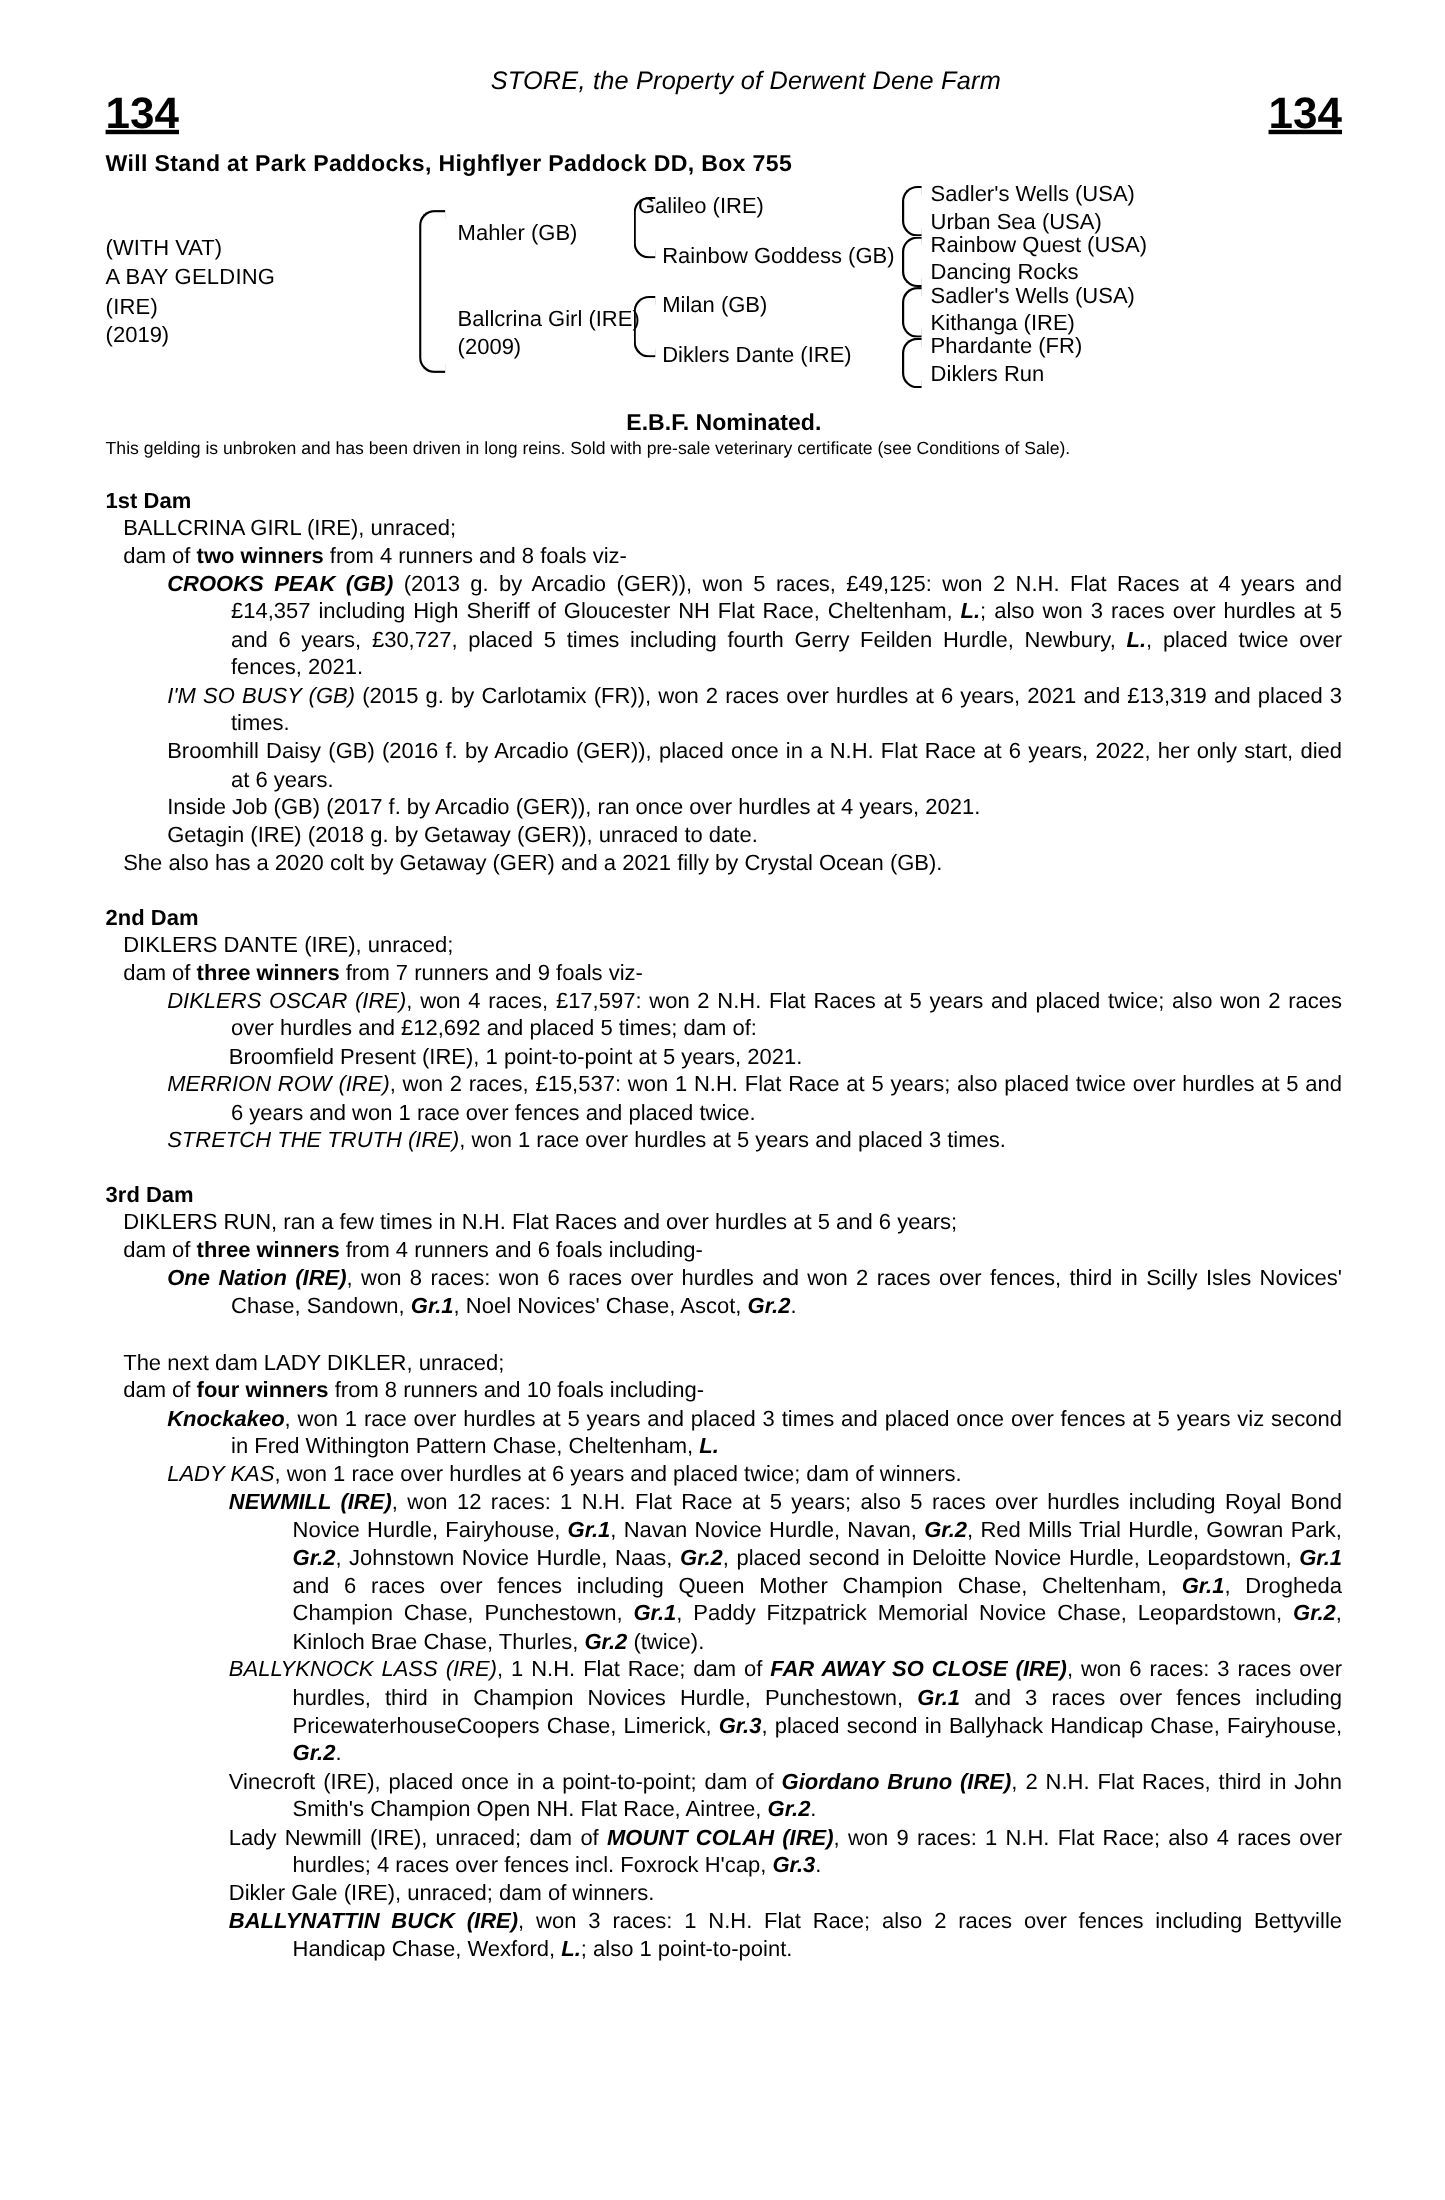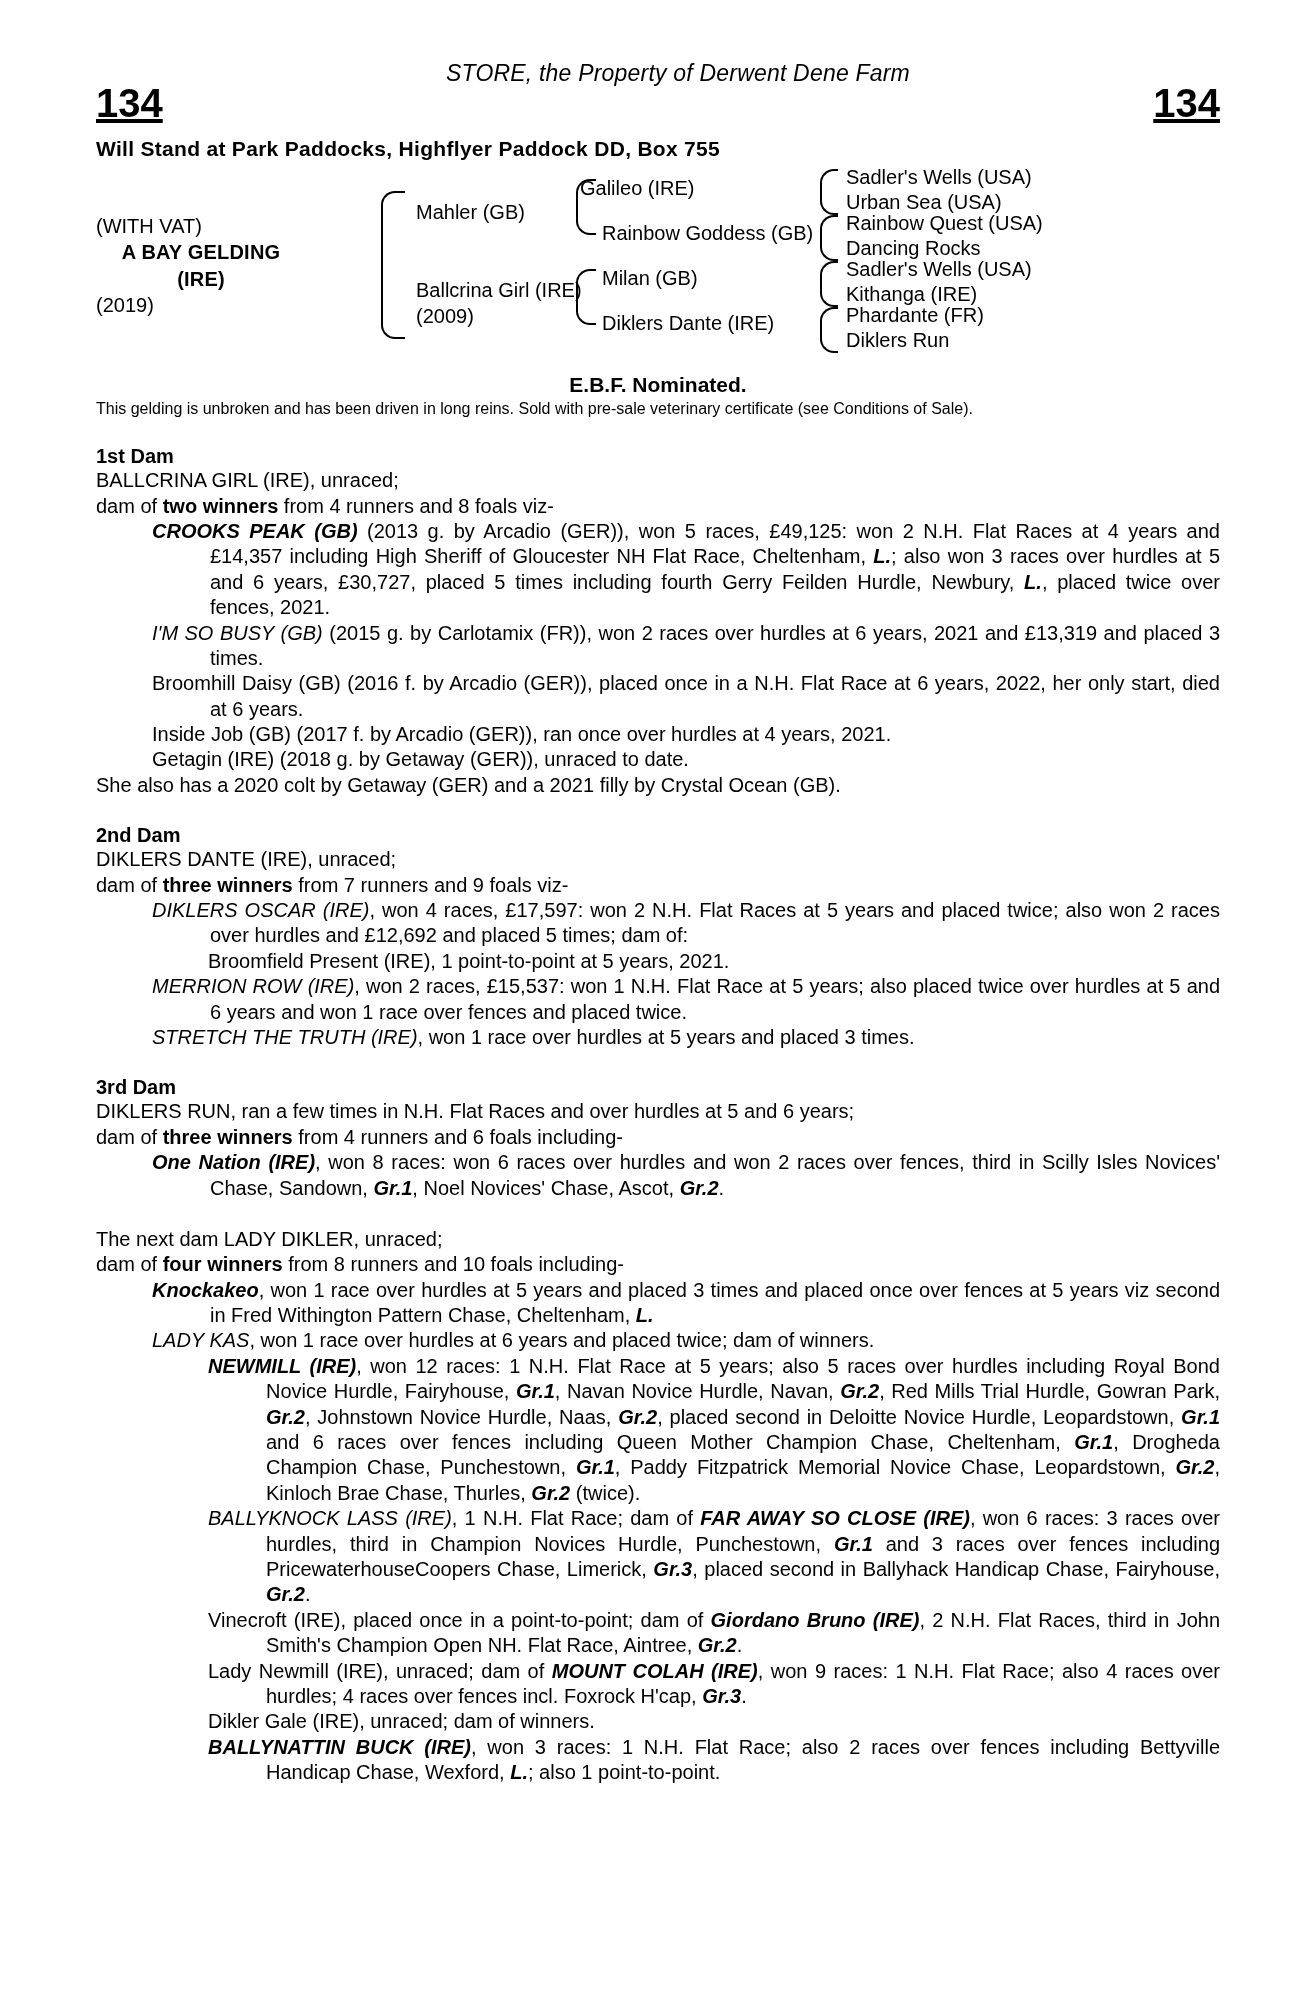--- a/index.html
+++ b/index.html
@@ -63,23 +63,22 @@
     font-size: 20px;
   }
   .ped .subject {
     position: absolute;
     left: 0;
     top: 46px;
     width: 210px;
     line-height: 1.32;
   }
   .ped .subject .bold {
-    font-weight: bold;
+    font-weight: normal;
     letter-spacing: 0.2px;
-    text-align: center;
   }
   .ped .sire {
     position: absolute;
     left: 320px;
     top: 34px;
   }
   .ped .dam {
     position: absolute;
     left: 320px;
     top: 110px;
@@ -127,21 +126,21 @@
   }
   .section-head {
     font-weight: bold;
     font-size: 20px;
     margin-top: 26px;
   }
   .block {
     font-size: 20px;
     line-height: 1.27;
   }
-  .ind1 { margin-left: 0; }
+  .ind1 { margin-left: 16px; }
   .ind2 {
     margin-left: 56px;
     text-indent: -0px;
     padding-left: 58px;
   }
   .ind2 > .hang { display: block; text-indent: -58px; }
   .ind3 {
     margin-left: 112px;
     padding-left: 58px;
   }

